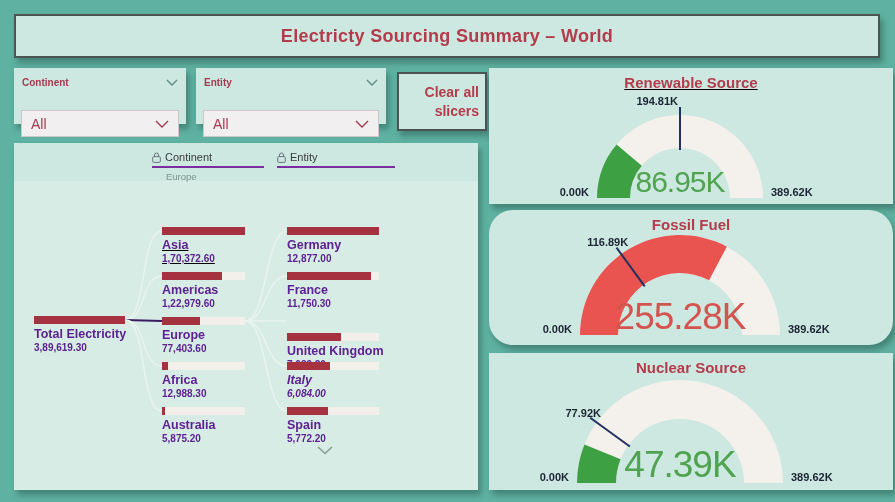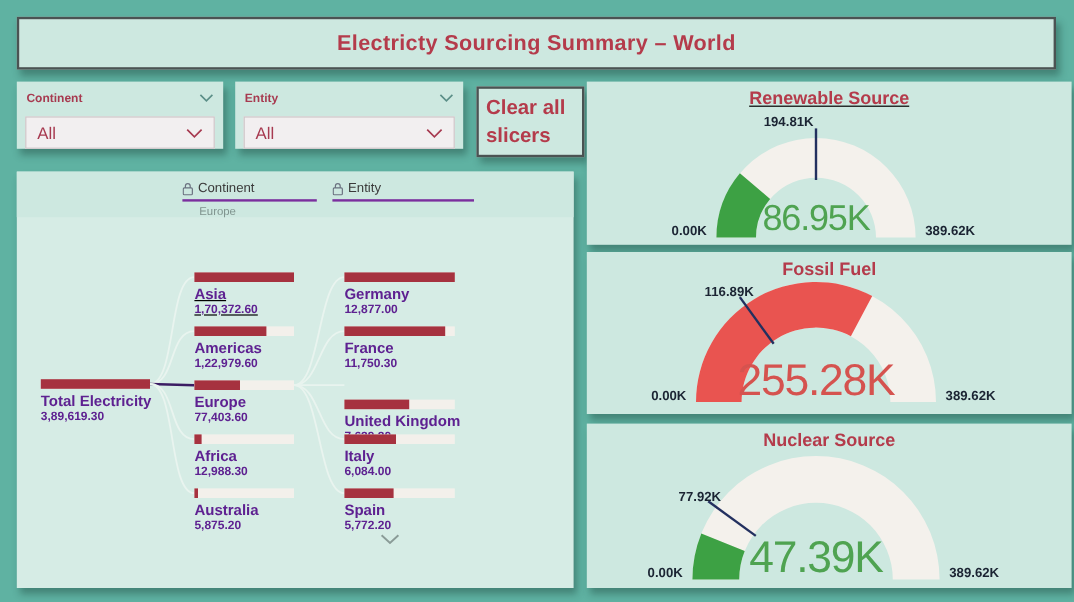--- a/index.html
+++ b/index.html
@@ -10,27 +10,27 @@
   #title-bar{left:14px;top:14px;width:862px;height:40px;border:2px solid var(--border-dark);
              display:flex;align-items:center;justify-content:center;}
   #title-text{color:var(--red-title);font-size:18px;font-weight:bold;letter-spacing:.3px;}
 
   .slicer{height:56px;}
   #slicer-continent{left:14px;top:68px;width:172px;}
   #slicer-entity{left:196px;top:68px;width:190px;}
   .slicer-head{display:flex;justify-content:space-between;align-items:center;padding:5px 8px 1px 8px;}
   .slicer-label{font-size:10px;font-weight:bold;color:var(--slicer-red);}
   .head-chev{color:var(--chev-teal);}
-  .slicer-dropdown{margin:5px 7px 0 7px;height:25px;background:var(--dropdown-bg);
+  .slicer-dropdown{margin:18px 7px 0 7px;height:25px;background:var(--dropdown-bg);
                    border:1px solid var(--dropdown-border);display:flex;align-items:center;
                    justify-content:space-between;padding:0 9px;color:var(--slicer-red);
                    font-size:14px;cursor:pointer;}
   #clear-btn{left:397px;top:72px;width:74px;height:55px;border:2px solid var(--border-dark);
-             color:var(--red-title);font-weight:bold;font-size:17px;line-height:1.35;
-             display:flex;align-items:center;justify-content:center;text-align:left;
+             color:var(--red-title);font-weight:bold;font-size:14px;line-height:1.35;
+             display:flex;align-items:center;justify-content:center;text-align:right;
              padding:0 6px;cursor:pointer;}
 
   #tree-panel{left:14px;top:143px;width:464px;height:347px;background:var(--panel-body);}
   #tree-header{position:absolute;left:0;top:0;width:100%;height:38px;background:var(--panel);}
   .lvl{position:absolute;top:8px;font-size:11px;color:#3a3a3a;}
   #lvl1{left:138px;width:112px;}
   #lvl2{left:263px;width:118px;}
   .hdr-row{display:flex;align-items:center;gap:4px;border-bottom:2px solid var(--purple-line);
            padding-bottom:3px;}
   .lock{color:var(--icon-gray);display:inline-flex;}
@@ -38,21 +38,21 @@
   #connector-svg{position:absolute;left:0;top:0;}
   .tnode{position:absolute;cursor:pointer;}
   .tbar{height:8px;background:var(--bar-track);position:relative;}
   .tfill{position:absolute;left:0;top:0;bottom:0;background:var(--bar-red);}
   .tlabel{font-size:12.5px;font-weight:bold;color:var(--purple-text);margin-top:3px;white-space:nowrap;}
   .tvalue{font-size:10px;font-weight:bold;color:var(--purple-text);margin-top:1px;white-space:nowrap;}
   #tree-scroll{position:absolute;left:303px;top:298px;color:var(--scroll-gray);cursor:pointer;}
 
   .gauge-panel{left:489px;width:404px;cursor:pointer;}
   #gauge-renewable{top:68px;height:136px;text-decoration:underline;}
-  #gauge-fossil{top:210px;height:135px;}
+  #gauge-fossil{top:210px;height:135px;border-radius:24px;}
   #gauge-nuclear{top:353px;height:137px;}
   .gauge-title{text-align:center;font-size:15px;font-weight:bold;color:var(--red-title);padding-top:6px;}
   .gauge-svg{position:absolute;left:0;top:24px;overflow:visible;}
 </style>
 </head>
 <body>
 
 <div id="app">
 
   <div id="title-bar" class="panel">
@@ -197,21 +197,21 @@
           <div class="tlabel">France</div>
           <div class="tvalue">11,750.30</div>
         </div>
         <div class="tnode" style="left: 273px; top: 190px; width: 92px;">
           <div class="tbar">
             <div class="tfill" style="width: 59.2%;"></div>
           </div>
           <div class="tlabel">United Kingdom</div>
           <div class="tvalue">7,629.20</div>
         </div>
-        <div class="tnode" style="left: 273px; top: 219px; width: 92px;">
+        <div class="tnode" style="left: 273px; top: 219px; width: 92px; font-style: italic;">
           <div class="tbar">
             <div class="tfill" style="width: 47.2%;"></div>
           </div>
           <div class="tlabel">Italy</div>
           <div class="tvalue">6,084.00</div>
         </div>
         <div class="tnode" style="left: 273px; top: 264px; width: 92px;">
           <div class="tbar">
             <div class="tfill" style="width: 44.8%;"></div>
           </div>

